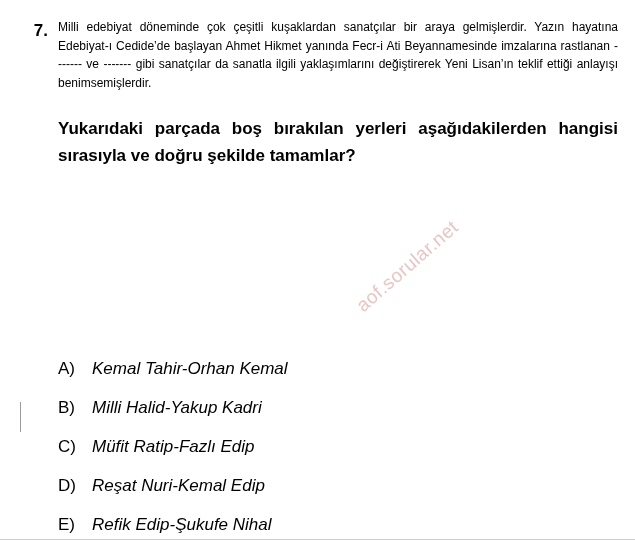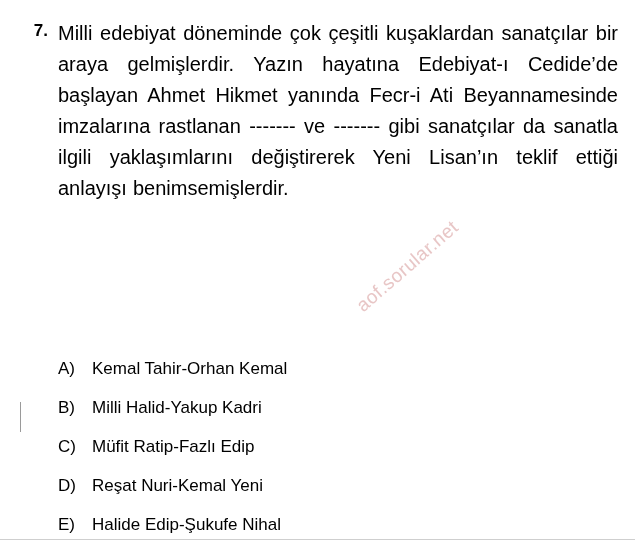--- a/index.html
+++ b/index.html
@@ -48,21 +48,21 @@
     width: 26px;
     flex: 0 0 26px;
     text-align: right;
     padding-right: 10px;
     line-height: 1.55;
   }
   .q-body {
     flex: 1 1 auto;
   }
   .q-text {
-    font-size: 20px;
+    font-size: 12px;
     line-height: 1.55;
     text-align: justify;
     text-align-last: left;
     word-spacing: 0.5px;
   }
   .q-prompt {
     font-size: 17px;
     font-weight: bold;
     line-height: 1.55;
     margin-top: 24px;
@@ -83,20 +83,21 @@
     font-size: 17px;
     line-height: 1.3;
     margin-bottom: 17px;
   }
   .opt-letter {
     width: 34px;
     flex: 0 0 34px;
   }
   .opt-text {
     flex: 1 1 auto;
+    font-style: italic;
   }
 
   
   .watermark {
     position: absolute;
     left: 352px;
     top: 300px;
     font-size: 19px;
     color: #e8c6c6;
     transform: rotate(-41deg);
@@ -120,40 +121,41 @@
 
 <div class="left-strip">
   <div class="side-rule"></div>
 
 </div>
 
 <div class="question">
   <div class="q-number">7.</div>
   <div class="q-body">
     <div class="q-text">Milli edebiyat döneminde çok çeşitli kuşaklardan sanatçılar bir araya gelmişlerdir. Yazın hayatına Edebiyat-ı Cedide’de başlayan Ahmet Hikmet yanında Fecr-i Ati Beyannamesinde imzalarına rastlanan ------- ve ------- gibi sanatçılar da sanatla ilgili yaklaşımlarını değiştirerek Yeni Lisan’ın teklif ettiği anlayışı benimsemişlerdir.</div>
+    <div class="q-prompt">Yukarıdaki parçada boş bırakılan yerleri aşağıdakilerden hangisi sırasıyla ve doğru şekilde tamamlar?</div>
   </div>
 </div>
 
 <div class="options">
   <div class="option">
     <span class="opt-letter">A)</span>
     <span class="opt-text">Kemal Tahir-Orhan Kemal</span>
   </div>
   <div class="option">
     <span class="opt-letter">B)</span>
     <span class="opt-text">Milli Halid-Yakup Kadri</span>
   </div>
   <div class="option">
     <span class="opt-letter">C)</span>
     <span class="opt-text">Müfit Ratip-Fazlı Edip</span>
   </div>
   <div class="option">
     <span class="opt-letter">D)</span>
-    <span class="opt-text">Reşat Nuri-Kemal Yeni</span>
+    <span class="opt-text">Reşat Nuri-Kemal Edip</span>
   </div>
   <div class="option">
     <span class="opt-letter">E)</span>
-    <span class="opt-text">Halide Edip-Şukufe Nihal</span>
+    <span class="opt-text">Refik Edip-Şukufe Nihal</span>
   </div>
 </div>
 
 <div class="watermark">aof.sorular.net</div>
 <div class="bottom-rule"></div>
 
 </body></html>

